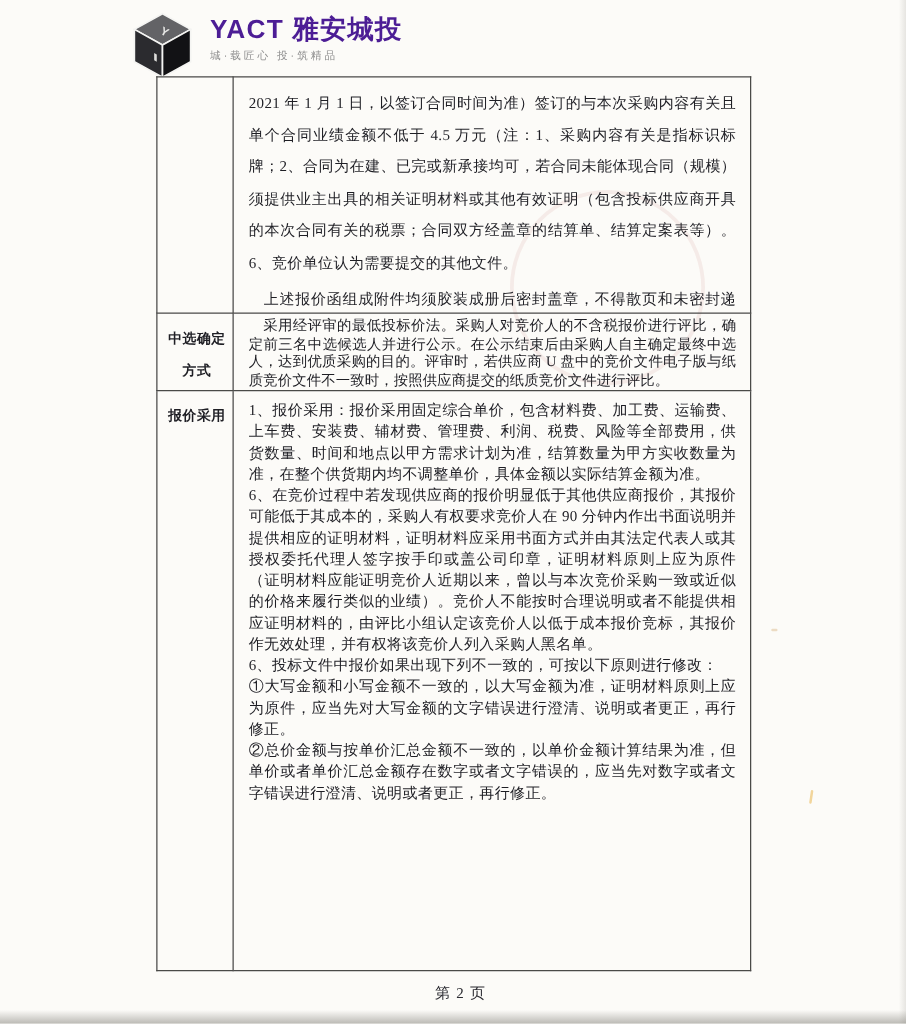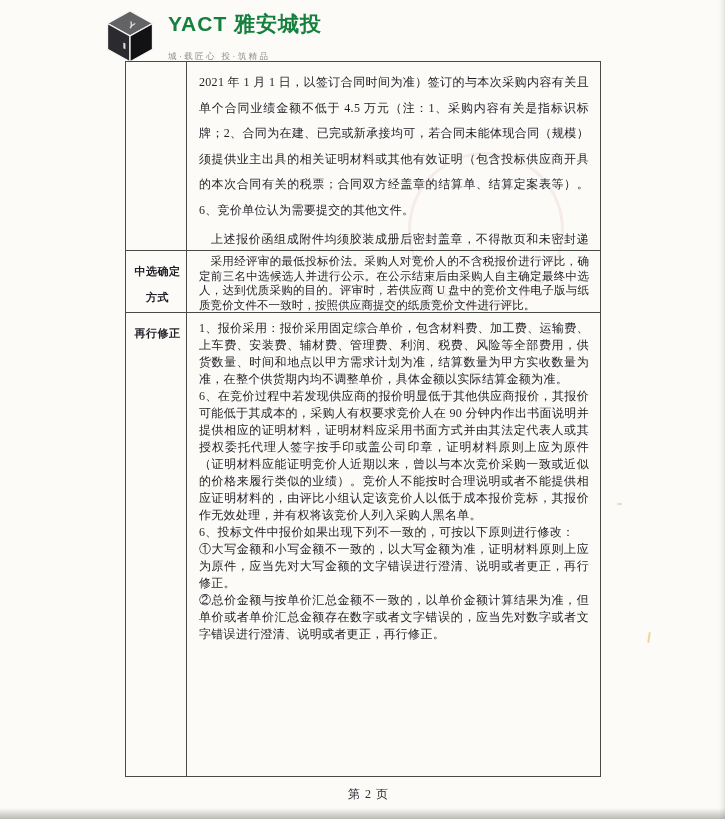--- a/index.html
+++ b/index.html
@@ -15,26 +15,26 @@
   
   .logo{
     position:absolute;left:105px;top:9px;
     display:flex;align-items:flex-start;gap:13px;
   }
   .cube-wrap{width:50px;height:54px;flex:0 0 auto;}
   .logo-text{padding-top:4px;}
   .brand{
     font-family:"Liberation Sans","DejaVu Sans",sans-serif;
     font-weight:700;font-size:21px;line-height:22px;
-    color:#15803d;letter-spacing:1px;white-space:nowrap;
+    color:#4c1d95;letter-spacing:1px;white-space:nowrap;
   }
   .tagline{
     font-family:"Liberation Sans","DejaVu Sans",sans-serif;
     font-size:8.5px;color:#8e8e8e;letter-spacing:2.4px;
-    margin-top:16px;white-space:nowrap;
+    margin-top:4px;white-space:nowrap;
   }
   
   .stamp{
     position:absolute;left:408px;top:152px;width:150px;height:150px;
     border:3px solid rgba(208,145,135,0.14);border-radius:50%;
     pointer-events:none;
   }
   .artifact-a{
     position:absolute;left:648px;top:632px;width:2px;height:11px;
     background:rgba(233,183,78,0.55);transform:rotate(8deg);border-radius:1px;
@@ -132,21 +132,21 @@
         <div class="lbl">中选确定方式</div>
       </td>
       <td class="col-content">
         <div class="cell">
           <p class="para">采用经评审的最低投标价法。采购人对竞价人的不含税报价进行评比，确定前三名中选候选人并进行公示。在公示结束后由采购人自主确定最终中选人，达到优质采购的目的。评审时，若供应商 U 盘中的竞价文件电子版与纸质竞价文件不一致时，按照供应商提交的纸质竞价文件进行评比。</p>
         </div>
       </td>
     </tr>
     <tr class="r3">
       <td class="col-label">
-        <div class="lbl">再行修正</div>
+        <div class="lbl">报价采用</div>
       </td>
       <td class="col-content">
         <div class="cell">
           <p class="para">1、报价采用：报价采用固定综合单价，包含材料费、加工费、运输费、上车费、安装费、辅材费、管理费、利润、税费、风险等全部费用，供货数量、时间和地点以甲方需求计划为准，结算数量为甲方实收数量为准，在整个供货期内均不调整单价，具体金额以实际结算金额为准。</p>
           <p class="para">6、在竞价过程中若发现供应商的报价明显低于其他供应商报价，其报价可能低于其成本的，采购人有权要求竞价人在 90 分钟内作出书面说明并提供相应的证明材料，证明材料应采用书面方式并由其法定代表人或其授权委托代理人签字按手印或盖公司印章，证明材料原则上应为原件（证明材料应能证明竞价人近期以来，曾以与本次竞价采购一致或近似的价格来履行类似的业绩）。竞价人不能按时合理说明或者不能提供相应证明材料的，由评比小组认定该竞价人以低于成本报价竞标，其报价作无效处理，并有权将该竞价人列入采购人黑名单。</p>
           <p class="para">6、投标文件中报价如果出现下列不一致的，可按以下原则进行修改：</p>
           <p class="para">①大写金额和小写金额不一致的，以大写金额为准，证明材料原则上应为原件，应当先对大写金额的文字错误进行澄清、说明或者更正，再行修正。</p>
           <p class="para">②总价金额与按单价汇总金额不一致的，以单价金额计算结果为准，但单价或者单价汇总金额存在数字或者文字错误的，应当先对数字或者文字错误进行澄清、说明或者更正，再行修正。</p>
 
         </div>

